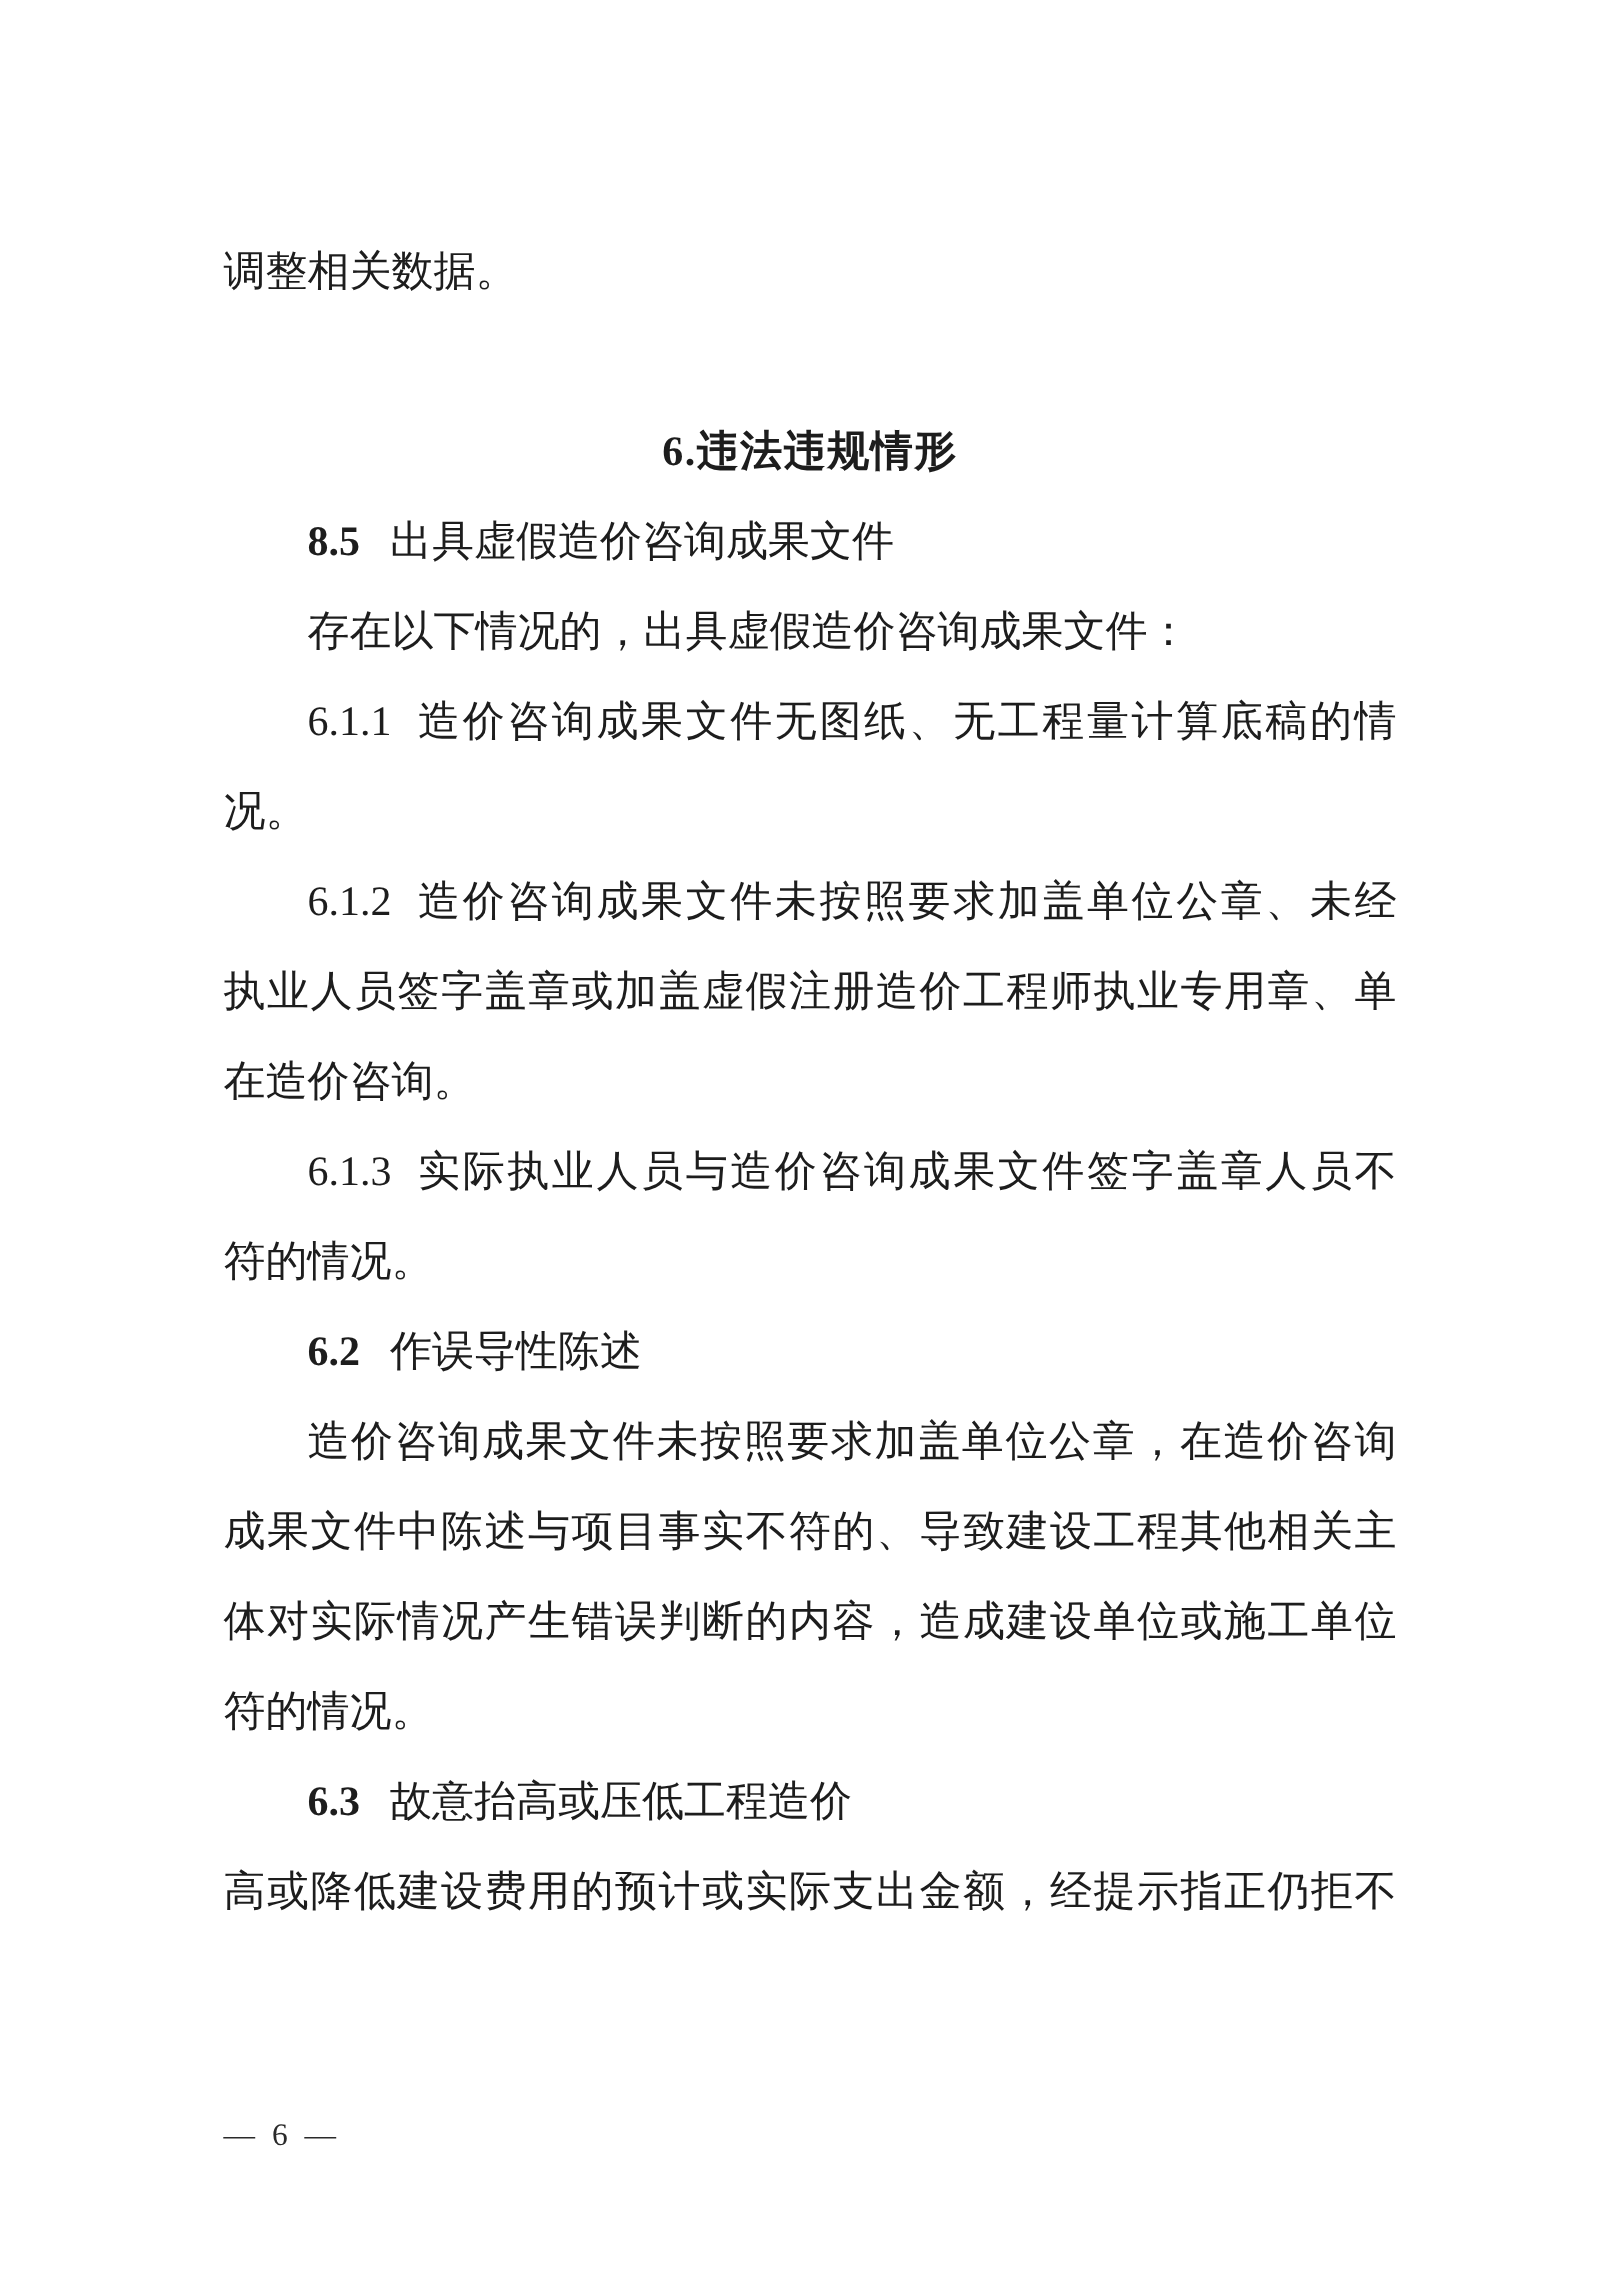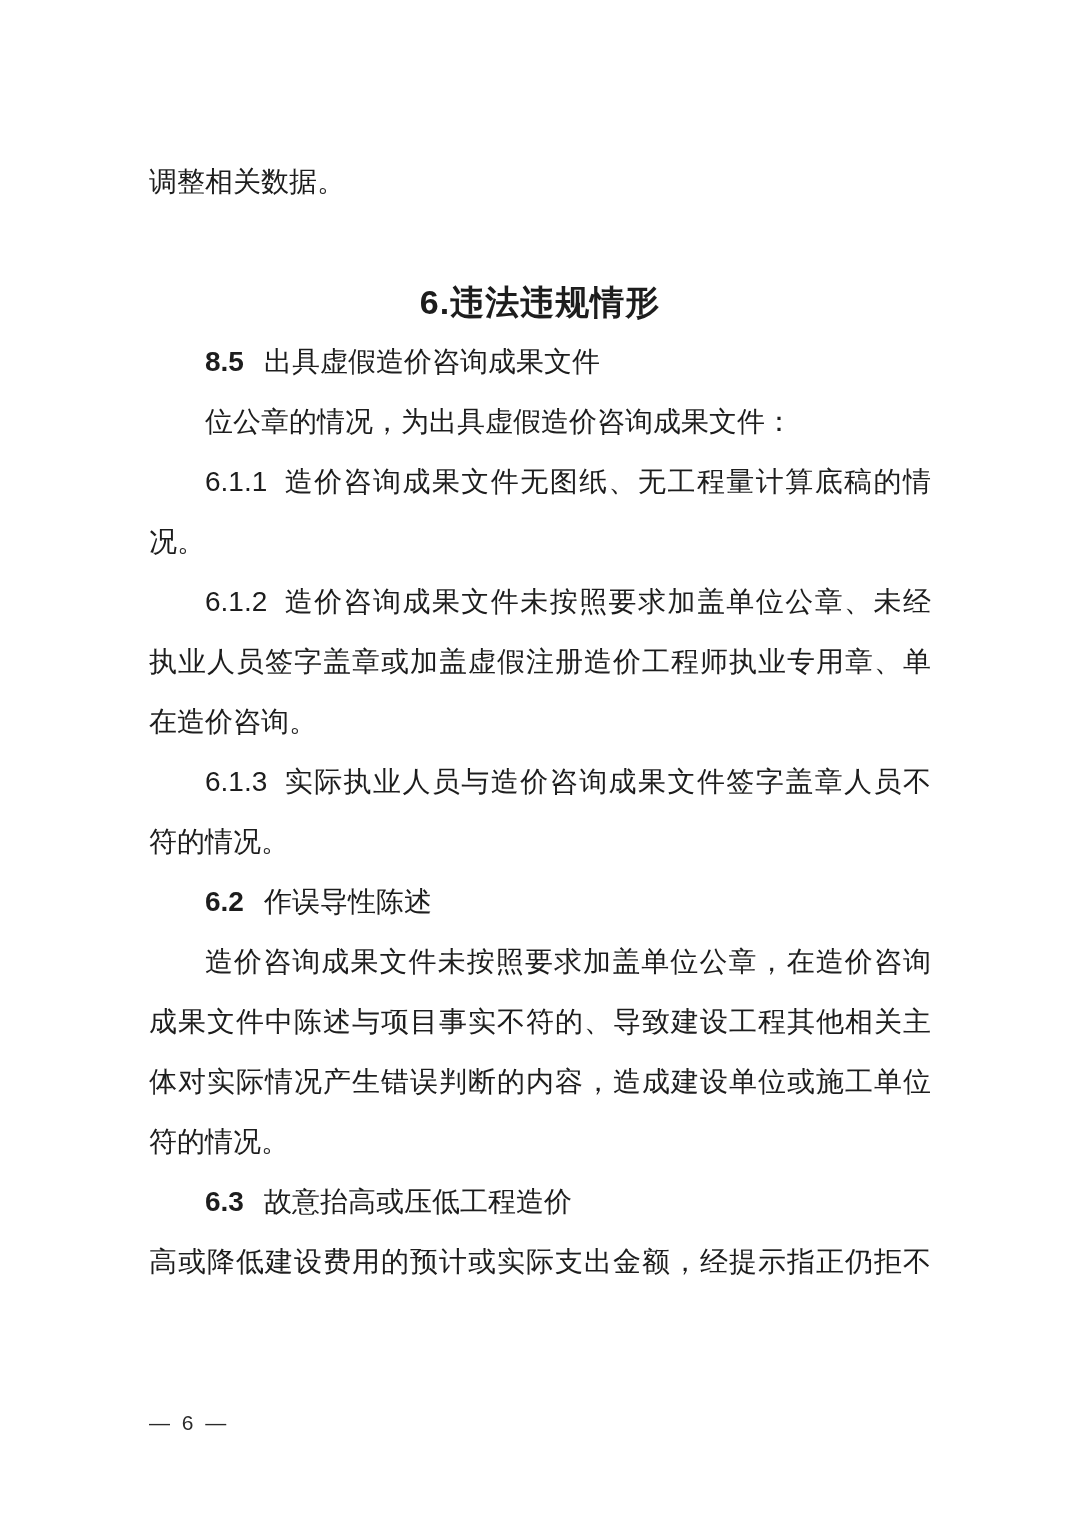--- a/index.html
+++ b/index.html
@@ -3,40 +3,40 @@
 <meta charset="utf-8">
 <style>
   * { margin: 0; padding: 0; box-sizing: border-box; }
   html, body { background: #ffffff; }
   .page {
     position: relative;
     width: 1080px;
     height: 1527px;
     background: #ffffff;
     color: #1d1d1d;
-    font-family: Liberation Sans, sans-serif;
+    font-family: Liberation Serif, serif;
     overflow: hidden;
   }
   .content {
     position: absolute;
     left: 149px;
     top: 152px;
     width: 782px;
   }
   .line {
     font-size: 28px;
     line-height: 60px;
     text-align: justify;        
     white-space: normal;
   }
   .fill { text-align-last: justify; }   
   .indent { text-indent: 56px; }        
   .spacer { height: 60px; }
   .heading {
-    font-size: 34px;
+    font-size: 28px;
     font-weight: bold;
     text-align: right;
     text-align-last: center;
     letter-spacing: 1px;
   }
   .sec-num {                            
     font-weight: bold;
     margin-right: 20px;
   }
   .item-num {                           
@@ -59,21 +59,21 @@
   <main class="content">
 
     <div class="line">调整相关数据。</div>
 
     <div class="spacer"></div>
 
     <div class="line heading">6.违法违规情形</div>
 
     <div class="line indent"><span class="sec-num">8.5</span><span>出具虚假造价咨询成果文件</span></div>
 
-    <div class="line indent">位公章的情况，为出具虚假造价咨询成果文件：</div>
+    <div class="line indent">存在以下情况的，出具虚假造价咨询成果文件：</div>
 
     <div class="line indent fill"><span class="item-num">6.1.1</span><span>造价咨询成果文件无图纸、无工程量计算底稿的情</span></div>
     <div class="line">况。</div>
 
     <div class="line indent fill"><span class="item-num">6.1.2</span><span>造价咨询成果文件未按照要求加盖单位公章、未经</span></div>
     <div class="line fill">执业人员签字盖章或加盖虚假注册造价工程师执业专用章、单</div>
     <div class="line">在造价咨询。</div>
 
     <div class="line indent fill"><span class="item-num">6.1.3</span><span>实际执业人员与造价咨询成果文件签字盖章人员不</span></div>
     <div class="line">符的情况。</div>

